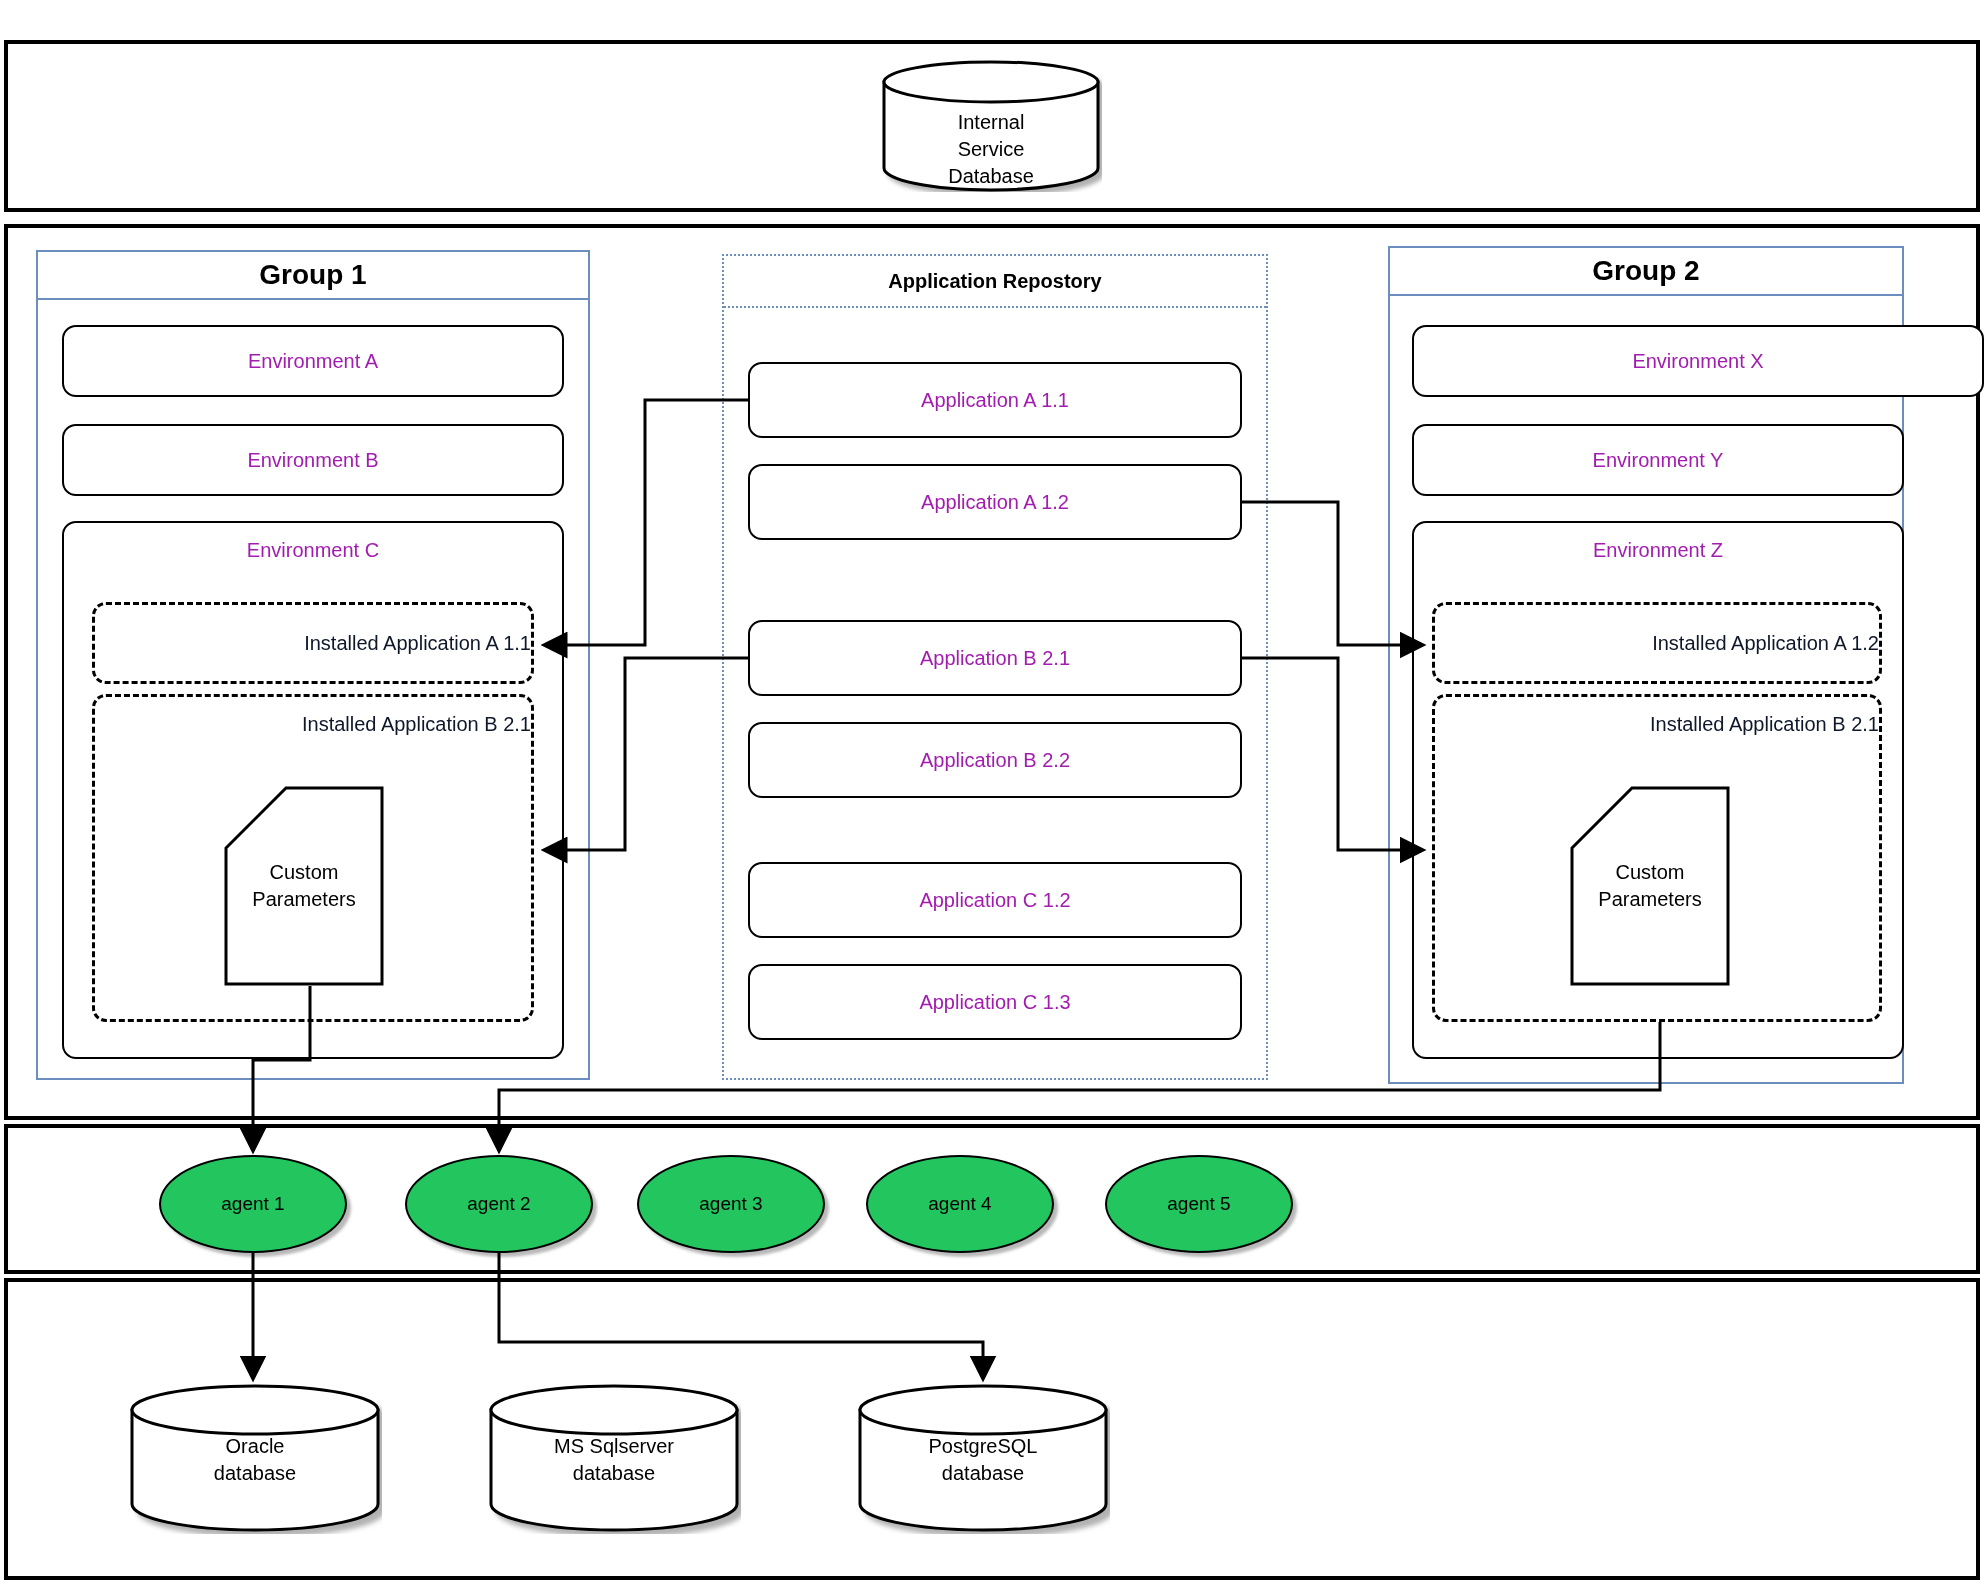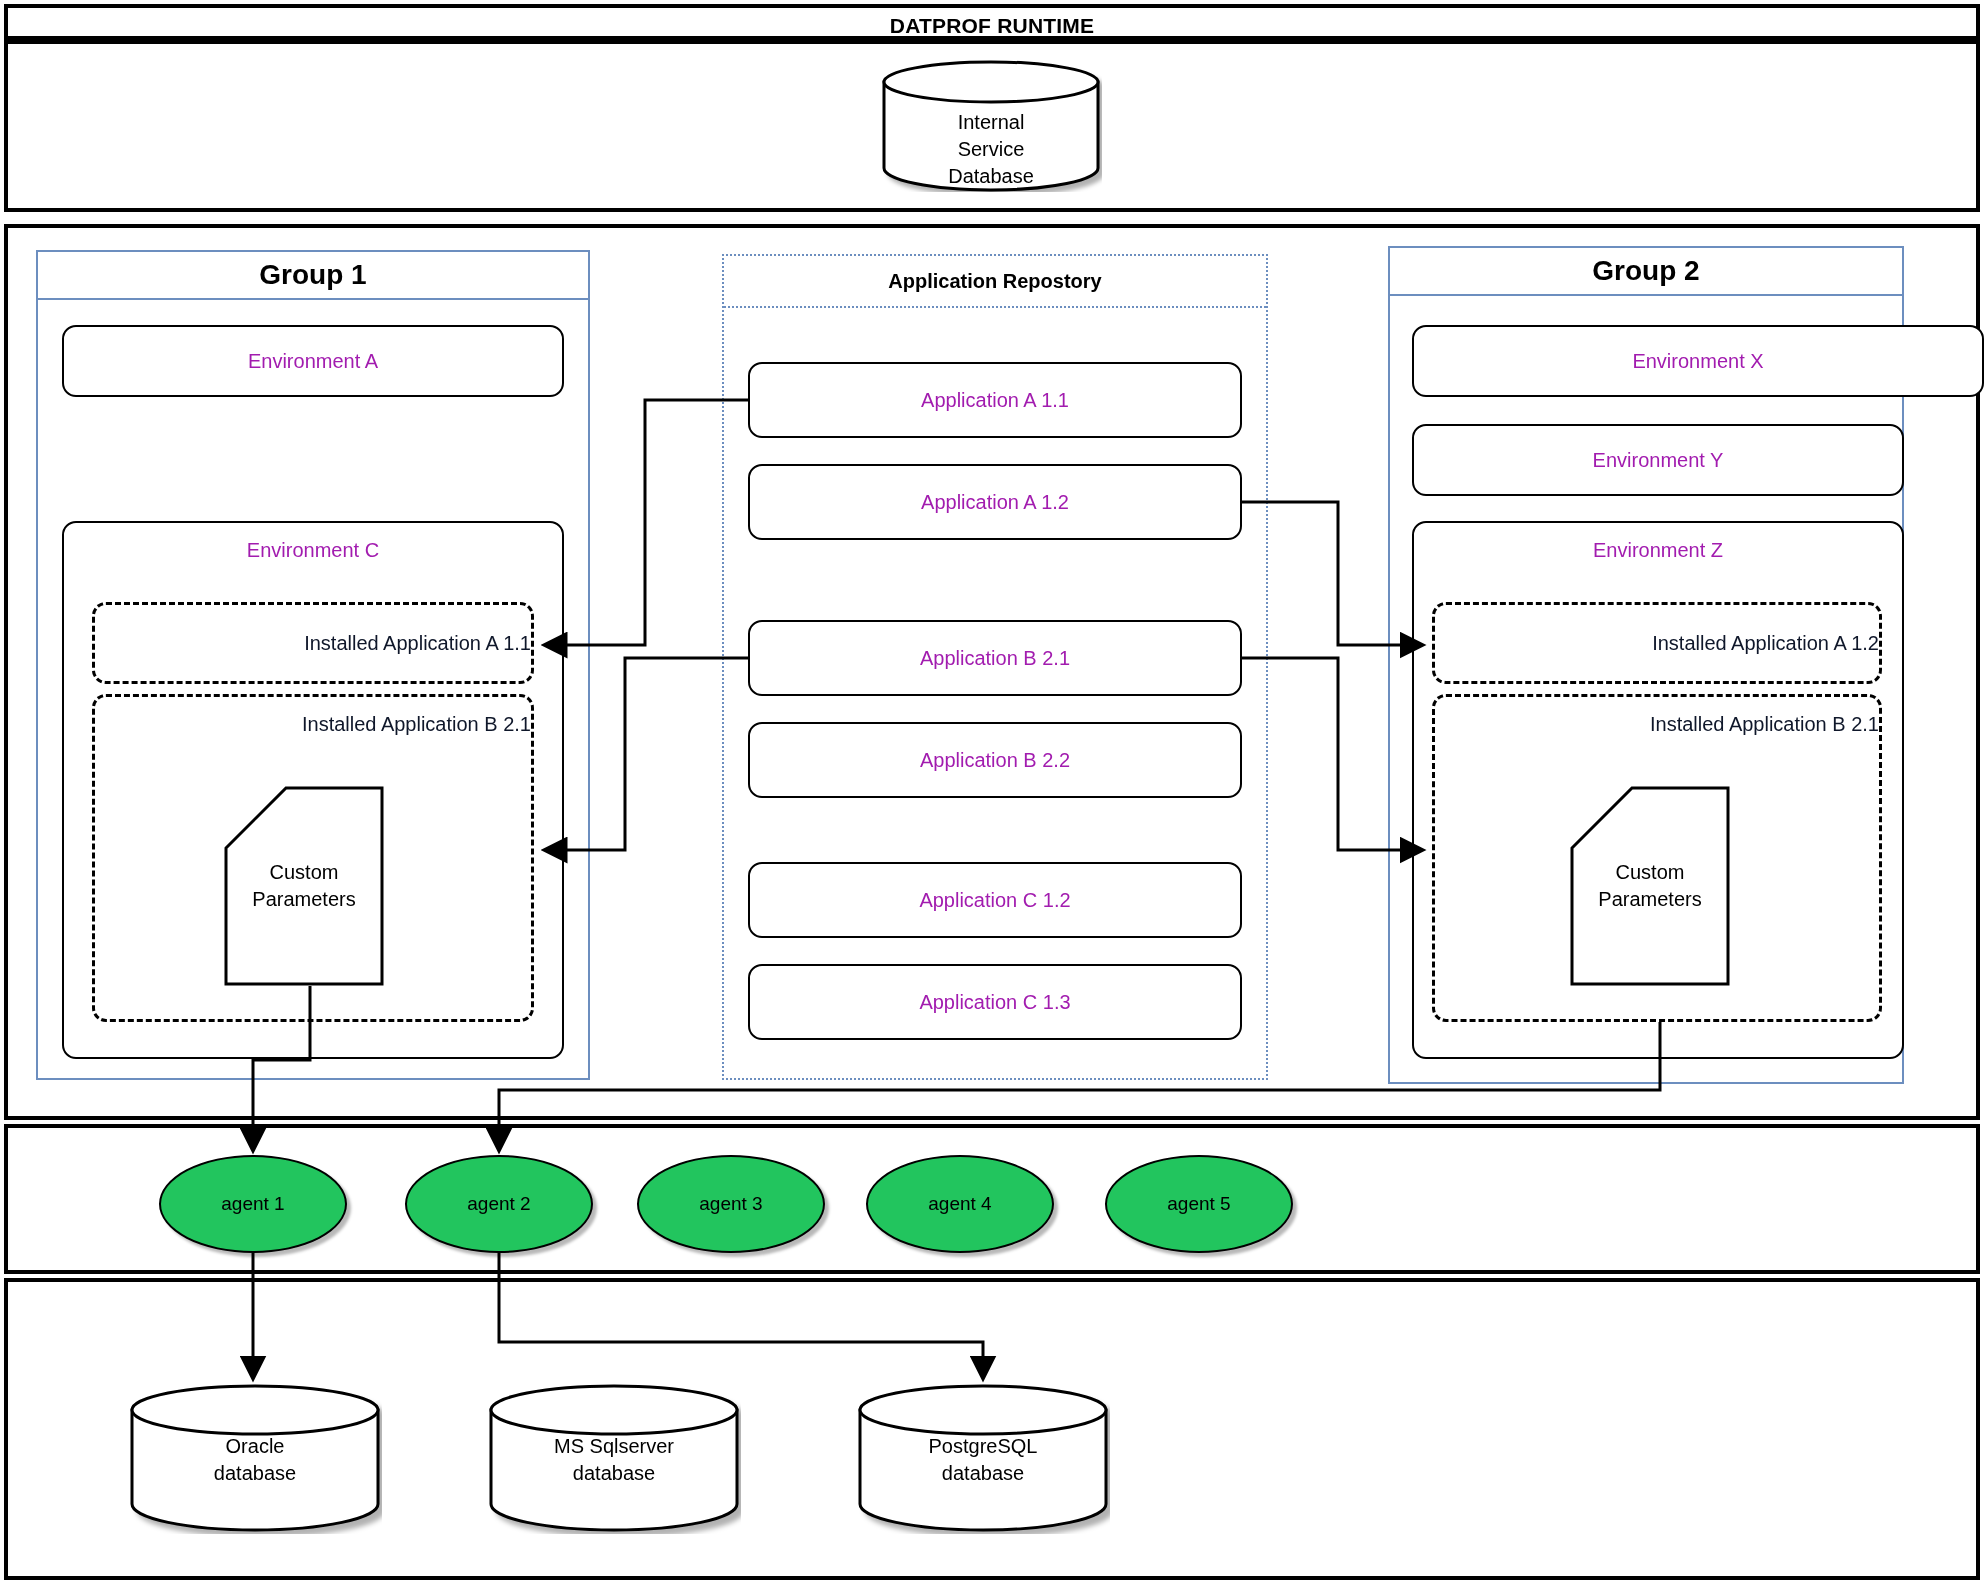--- a/index.html
+++ b/index.html
@@ -153,23 +153,20 @@
     width: 1984px;
     height: 1584px;
     pointer-events: none;
   }
 </style>
 </head>
 <body>
 
 <div id="canvas">
 
-  <div class="band" style="left:4px; top:4px; width:1976px; height:36px;">
-    <div class="band-title" style="top:6px;">DATPROF RUNTIME</div>
-  </div>
 
   <div class="band" style="left:4px; top:40px; width:1976px; height:172px;"></div>
 
   <div class="cyl" style="left:880px; top:60px; width:222px; height:128px;">
     <svg width="222" height="132" viewBox="0 0 222 132">
       <defs>
         <filter id="sh1" x="-20%" y="-20%" width="160%" height="160%">
           <feDropShadow dx="5" dy="5" stdDeviation="2.2" flood-color="#000000" flood-opacity="0.30"></feDropShadow>
         </filter>
       </defs>
@@ -186,20 +183,23 @@
   <div class="band" style="left:4px; top:224px; width:1976px; height:896px;"></div>
 
   <div class="group-box" style="left:36px; top:250px; width:554px; height:830px;">
     <div class="group-header">Group 1</div>
   </div>
 
   <div class="rbox" style="left:62px; top:325px; width:502px; height:72px;">
     <span>Environment A</span>
   </div>
 
+  <div class="rbox" style="left:62px; top:424px; width:502px; height:72px;">
+    <span>Environment B</span>
+  </div>
 
   <div class="rbox top-label" style="left:62px; top:521px; width:502px; height:538px;">
     <span>Environment C</span>
   </div>
 
   <div class="dbox" style="left:92px; top:602px; width:442px; height:82px;">
     <span>Installed Application A 1.1</span>
   </div>
 
   <div class="dbox top-label" style="left:92px; top:694px; width:442px; height:328px;">

